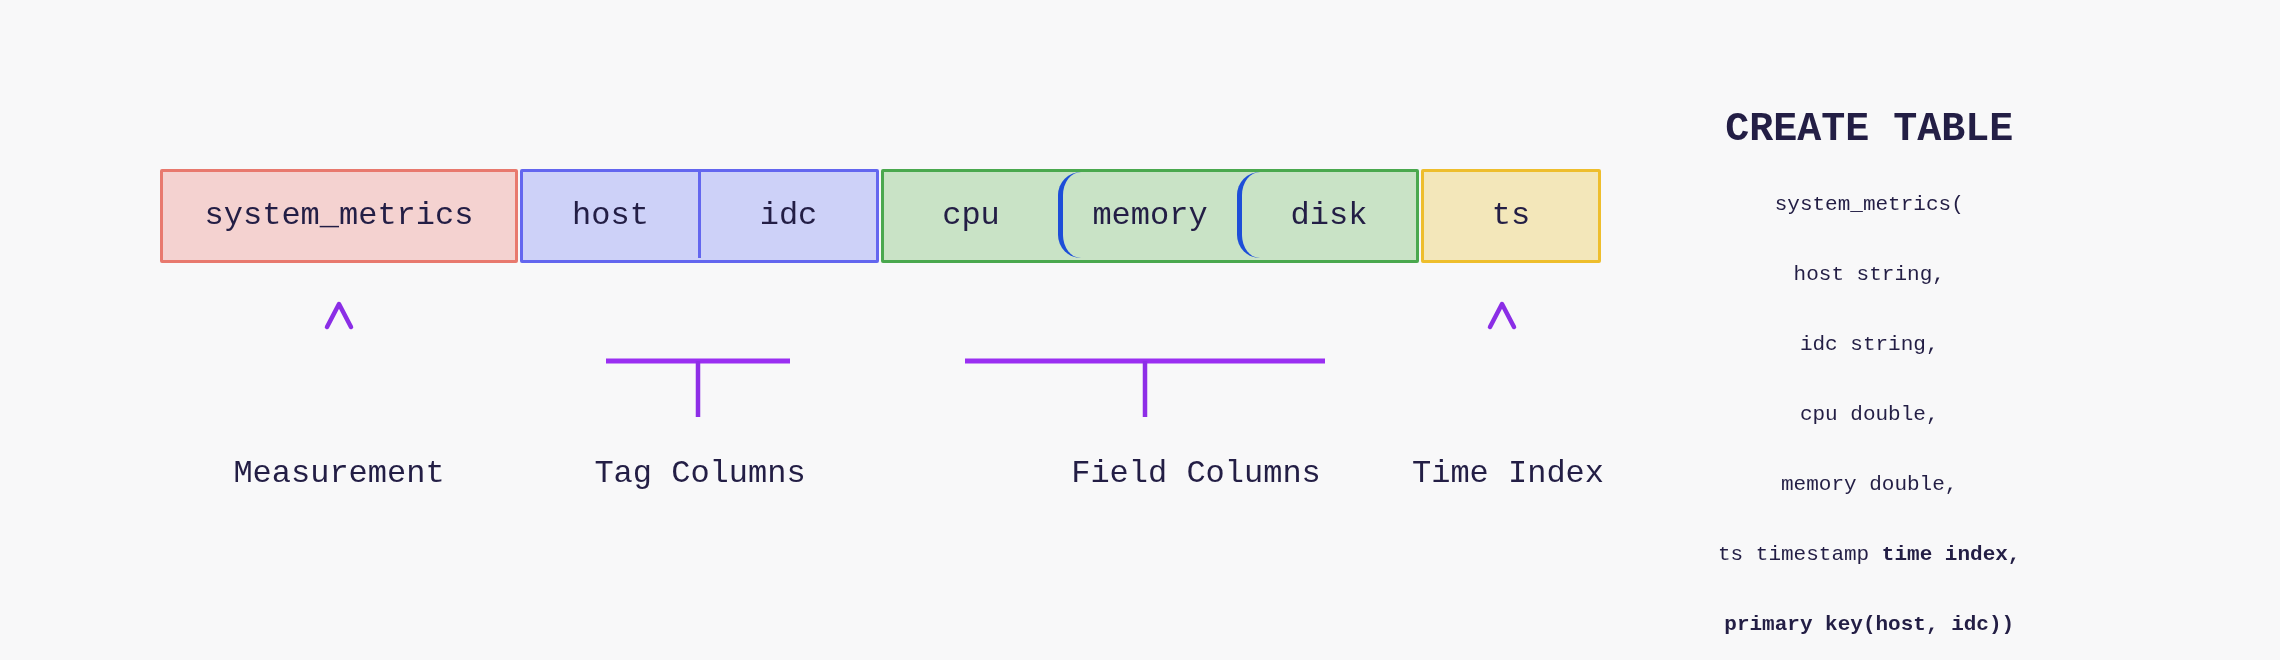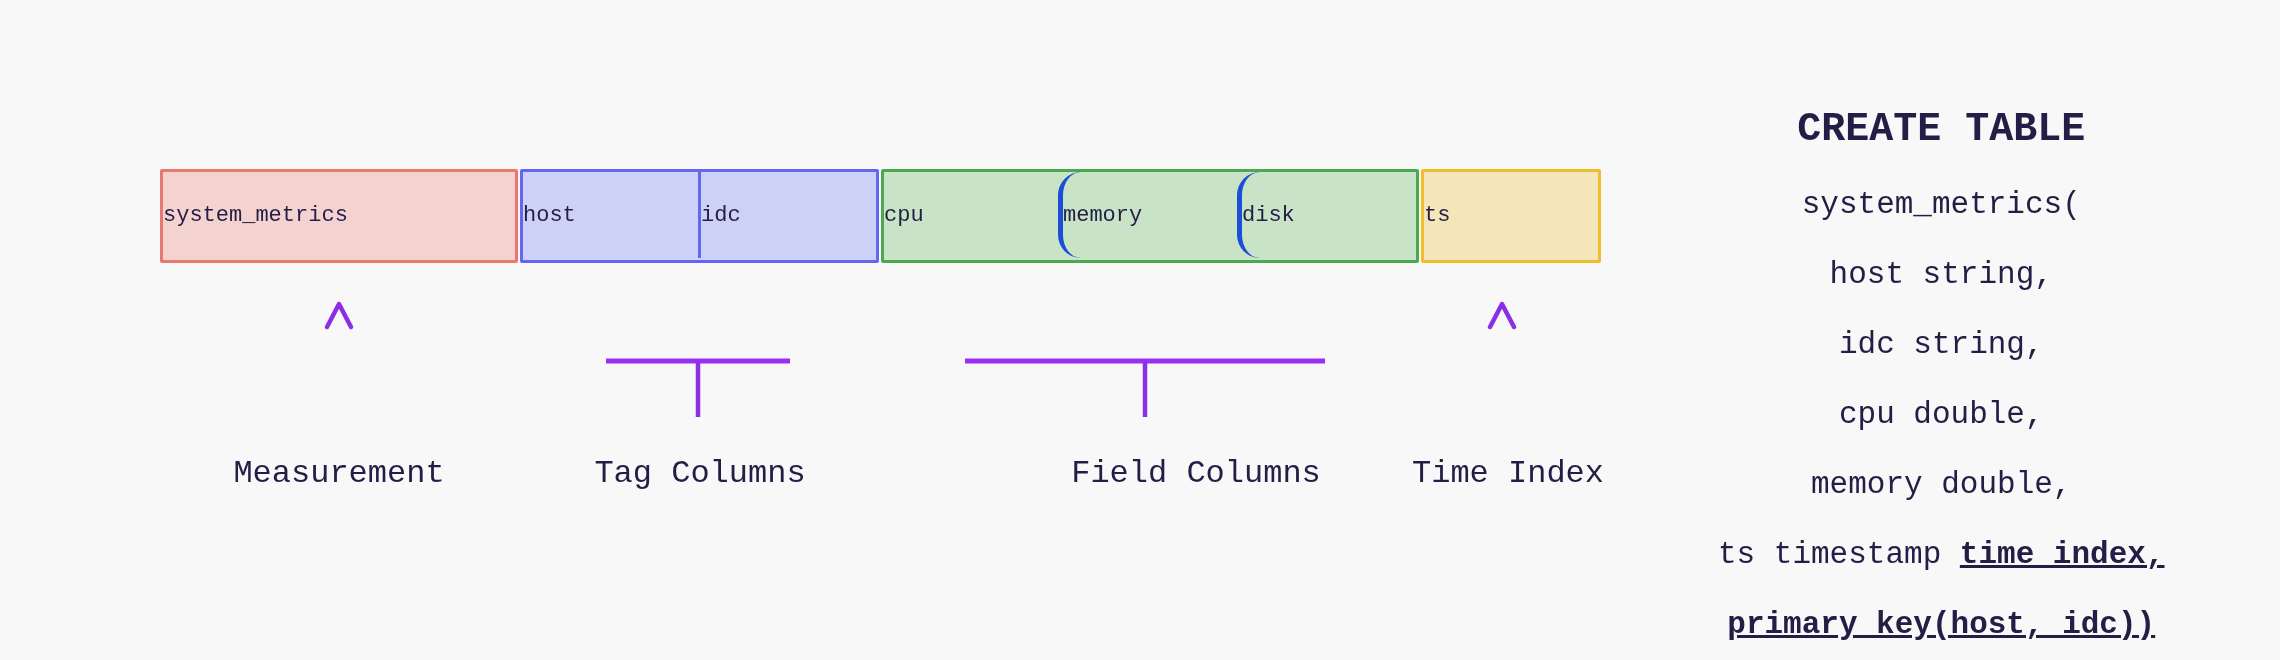--- a/index.html
+++ b/index.html
@@ -16,21 +16,22 @@
     position:absolute;left:160px;top:169px;
     display:flex;gap:2px;height:94px;
   }
   .group{
     display:flex;height:88px;
     border:3px solid transparent;
     border-radius:2px;
   }
   .cell{
     height:86px;line-height:88px;
-    font-size:22px;
+    text-align:center;
+    font-size:32px;
     white-space:nowrap;
   }
   .group.measurement{background:#f4d2d0;border-color:#e8796e;}
   .group.measurement .cell{width:352px;}
   .group.tag{background:#cdd1f8;border-color:#6366ef;}
   .group.tag .cell{width:175px;}
   .group.tag .cell + .cell{border-left:3px solid #6366ef;}
   .group.field{background:#c9e3c6;border-color:#4aa84e;}
   .group.field .cell{width:174px;border-radius:23px;}
   .group.field .cell + .cell{border-left:5px solid #1d4ed8;}
@@ -44,22 +45,22 @@
     transform:translateX(-50%);
     font-size:32px;white-space:nowrap;
   }
   
   .sql{position:absolute;left:1718px;top:106px;text-align:center;}
   .sql-title{
     font-size:40px;font-weight:bold;
     line-height:48px;margin-bottom:24px;
     white-space:nowrap;
   }
-  .sql-line{font-size:31px;line-height:38px;white-space:nowrap;margin-top:32px;}
-  .sql-line .b{font-weight:bold;text-decoration:underline;}
+  .sql-line{font-size:21px;line-height:38px;white-space:nowrap;margin-top:32px;}
+  .sql-line .b{font-weight:bold;}
 </style>
 </head>
 <body>
 
 <div class="canvas">
 
   <svg width="0" height="0" style="position:absolute">
     <defs>
       <linearGradient id="gradArrow" x1="0" y1="0" x2="0" y2="1">
         <stop offset="0" stop-color="#8b2ee6"></stop>

